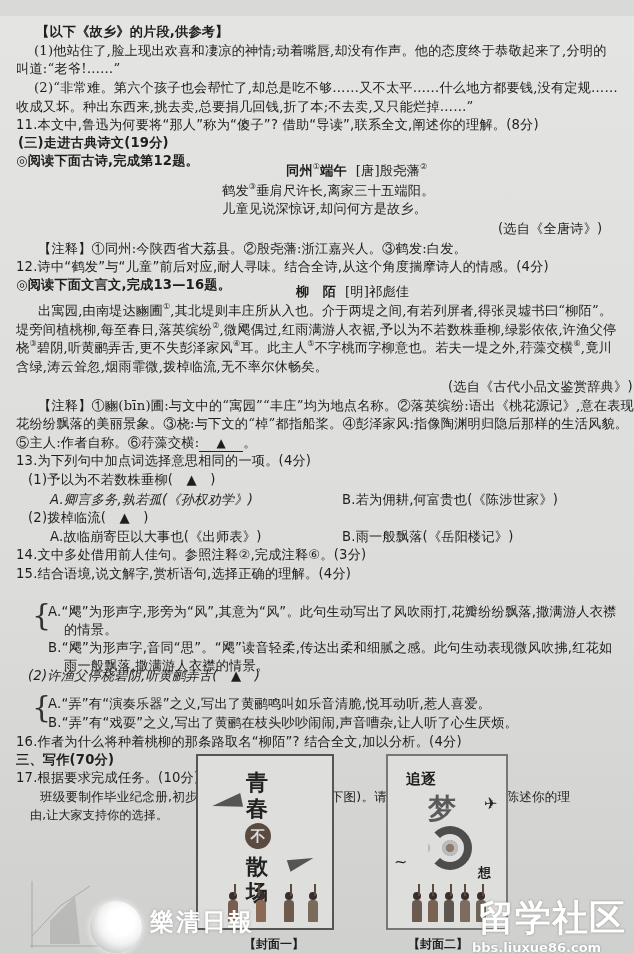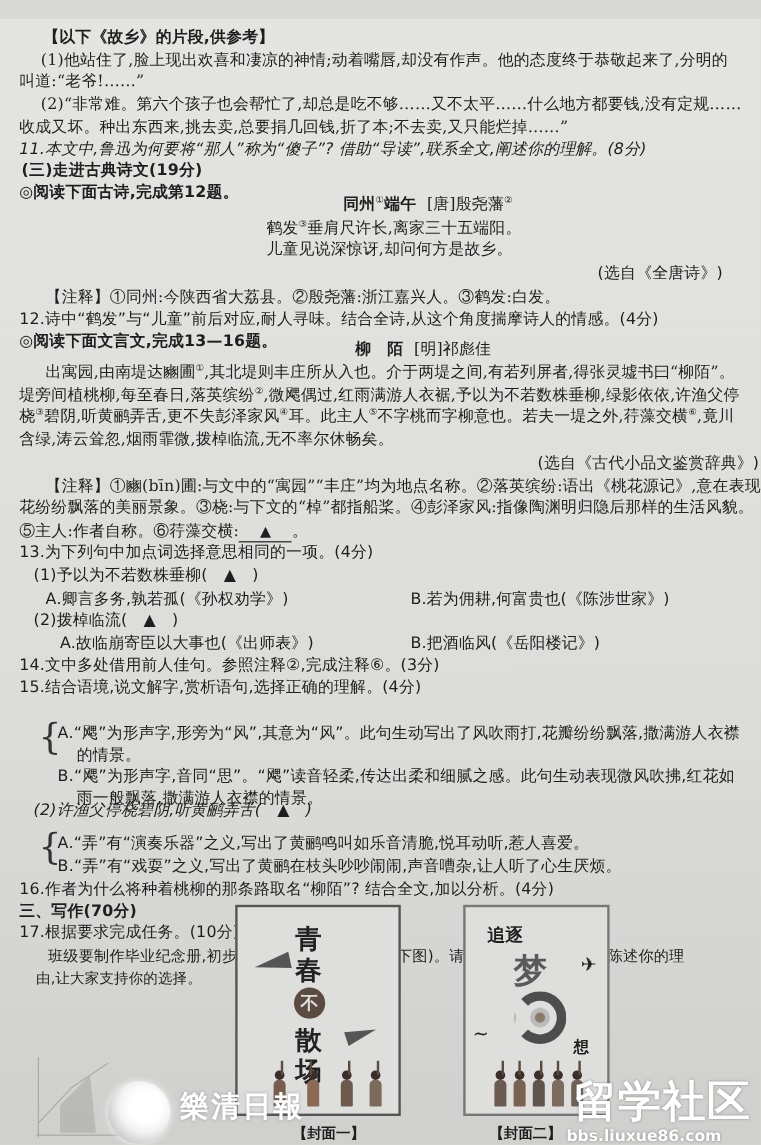--- a/index.html
+++ b/index.html
@@ -70,21 +70,21 @@
 <body>
 
 <div class="page">
 
   <div class="line bold" style="left:36px; top:8px;">【以下《故乡》的片段,供参考】</div>
   <div class="line" style="left:34px; top:27px;">(1)他站住了,脸上现出欢喜和凄凉的神情;动着嘴唇,却没有作声。他的态度终于恭敬起来了,分明的</div>
   <div class="line" style="left:16px; top:45px;">叫道:“老爷!……”</div>
   <div class="line" style="left:34px; top:64px;">(2)“非常难。第六个孩子也会帮忙了,却总是吃不够……又不太平……什么地方都要钱,没有定规……</div>
   <div class="line" style="left:16px; top:83px;">收成又坏。种出东西来,挑去卖,总要捐几回钱,折了本;不去卖,又只能烂掉……”</div>
 
-  <div class="line sans" style="left:16px; top:101px;font-style:italic;">11.本文中,鲁迅为何要将“那人”称为“傻子”? 借助“导读”,联系全文,阐述你的理解。(8分)</div>
+  <div class="line sans" style="left:16px; top:101px;">11.本文中,鲁迅为何要将“那人”称为“傻子”? 借助“导读”,联系全文,阐述你的理解。(8分)</div>
   <div class="line bold" style="left:18px; top:119px;">(三)走进古典诗文(19分)</div>
   <div class="line bold" style="left:16px; top:137px;">◎阅读下面古诗,完成第12题。</div>
 
   <div class="line" style="left:286px; top:147px;">
     <span class="bold">同州</span><sup>①</sup><span class="bold">端午</span>
     &nbsp;<span>[唐]</span><span>殷尧藩</span><sup>②</sup>
   </div>
   <div class="line" style="left:222px; top:167px;">
     <span>鹤发</span><sup>③</sup><span>垂肩尺许长,离家三十五端阳。</span>
   </div>
@@ -111,25 +111,25 @@
   <div class="line" style="left:16px; top:343px;text-align:center;">含绿,涛云耸忽,烟雨霏微,拨棹临流,无不率尔休畅矣。</div>
   <div class="line sans" style="left:448px; top:363px;">(选自《古代小品文鉴赏辞典》)</div>
   <div class="line" style="left:38px; top:382px;">【注释】①豳(bīn)圃:与文中的“寓园”“丰庄”均为地点名称。②落英缤纷:语出《桃花源记》,意在表现桃</div>
   <div class="line" style="left:16px; top:400px;">花纷纷飘落的美丽景象。③桡:与下文的“棹”都指船桨。④彭泽家风:指像陶渊明归隐后那样的生活风貌。</div>
   <div class="line" style="left:16px; top:419px;">
     <span>⑤主人:作者自称。⑥荇藻交横:</span><span class="blank tri">▲</span><span>。</span>
   </div>
 
   <div class="line sans" style="left:16px; top:437px;">13.为下列句中加点词选择意思相同的一项。(4分)</div>
   <div class="line sans" style="left:28px; top:456px;">(1)予以为不若数株垂柳(　▲　)</div>
-  <div class="line sans" style="left:38px; top:476px;">A.卿言多务,孰若孤(《孙权劝学》)</div>
+  <div class="line sans" style="left:50px; top:476px;font-style:italic;">A.卿言多务,孰若孤(《孙权劝学》)</div>
   <div class="line sans" style="left:342px; top:476px;">B.若为佣耕,何富贵也(《陈涉世家》)</div>
   <div class="line sans" style="left:28px; top:494px;">(2)拨棹临流(　▲　)</div>
   <div class="line sans" style="left:50px; top:513px;">A.故临崩寄臣以大事也(《出师表》)</div>
-  <div class="line sans" style="left:342px; top:513px;">B.把酒临风(《岳阳楼记》)</div>
+  <div class="line sans" style="left:342px; top:513px;">B.雨一般飘落(《岳阳楼记》)</div>
 
   <div class="line sans" style="left:16px; top:531px;">14.文中多处借用前人佳句。参照注释②,完成注释⑥。(3分)</div>
   <div class="line sans" style="left:16px; top:550px;">15.结合语境,说文解字,赏析语句,选择正确的理解。(4分)</div>
   <div class="brace" style="left:32px; top:584px;">{</div>
   <div class="line sans" style="left:48px; top:588px;">A.“飔”为形声字,形旁为“风”,其意为“风”。此句生动写出了风吹雨打,花瓣纷纷飘落,撒满游人衣襟</div>
   <div class="line sans" style="left:64px; top:606px;">的情景。</div>
   <div class="line sans" style="left:48px; top:624px;">B.“飔”为形声字,音同“思”。“飔”读音轻柔,传达出柔和细腻之感。此句生动表现微风吹拂,红花如</div>
   <div class="line sans" style="left:64px; top:642px;">雨一般飘落,撒满游人衣襟的情景。</div>
 
   <div class="line sans" style="left:28px; top:652px;font-style:italic;">(2)许渔父停桡碧阴,听黄鹂弄舌(　▲　)</div>

